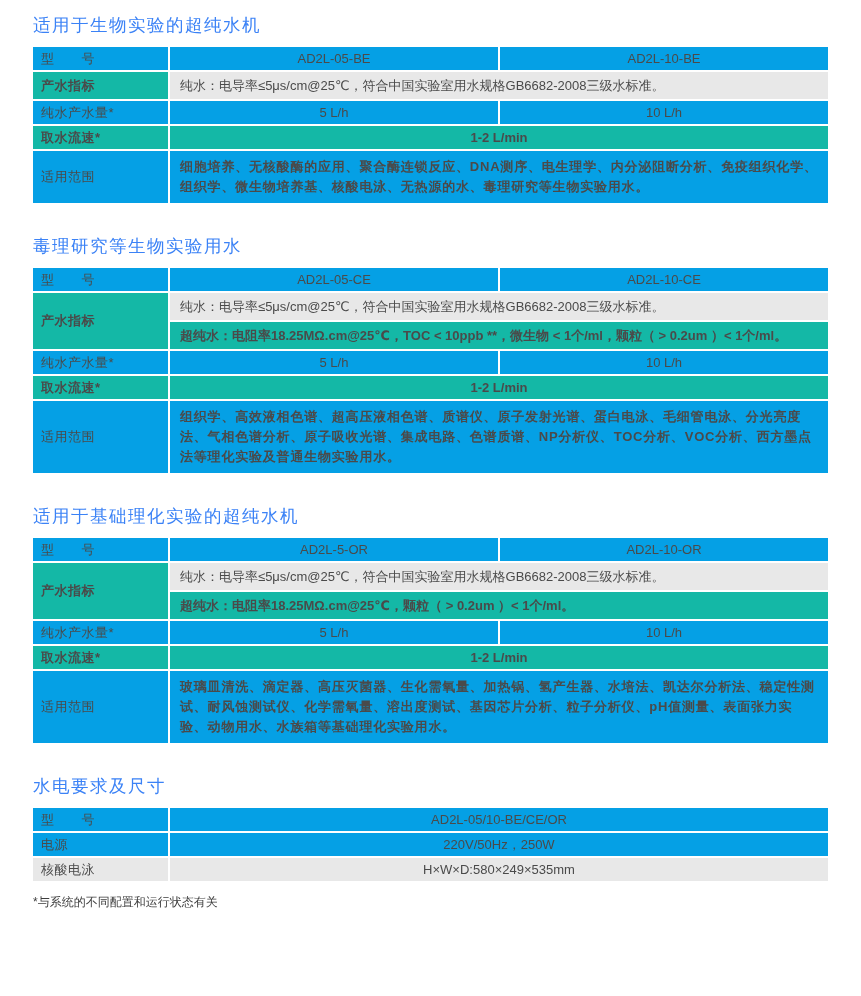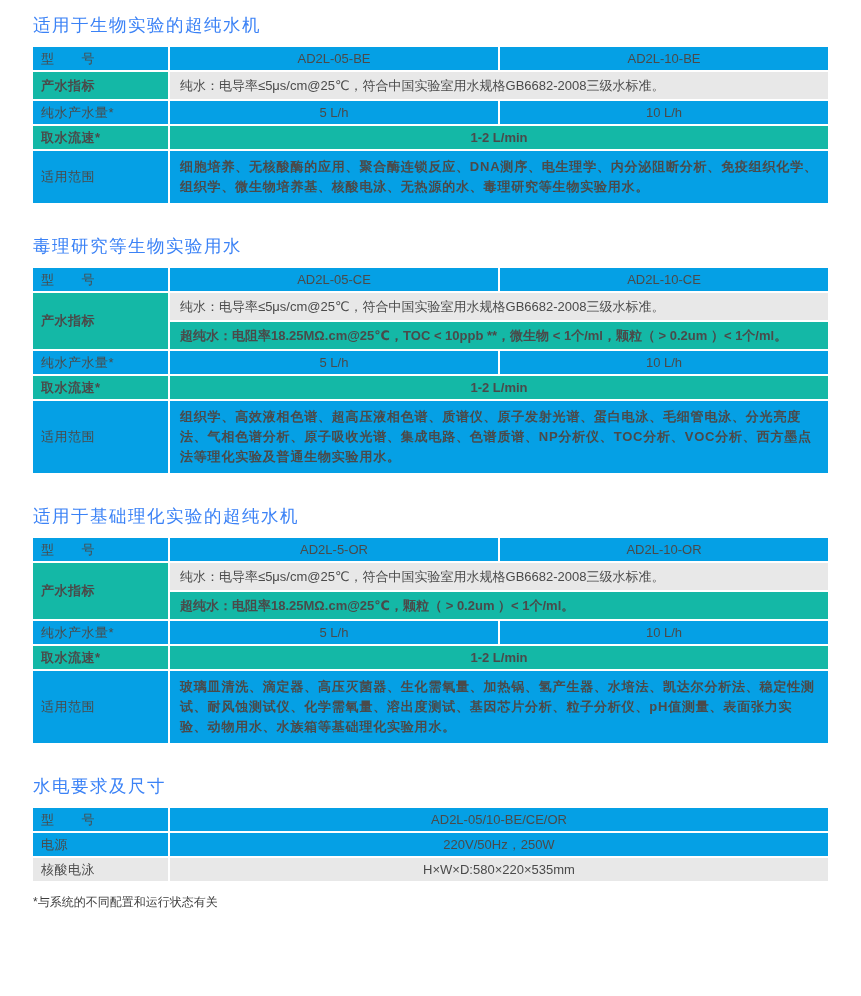--- a/index.html
+++ b/index.html
@@ -138,21 +138,21 @@
       <div class="row">
         <div class="cell label-cell blue">型　　号</div>
         <div class="cell val blue">AD2L-05/10-BE/CE/OR</div>
       </div>
       <div class="row">
         <div class="cell label-cell blue">电源</div>
         <div class="cell val blue">220V/50Hz，250W</div>
       </div>
       <div class="row">
         <div class="cell label-cell grey">核酸电泳</div>
-        <div class="cell val grey">H×W×D:580×220×535mm</div>
+        <div class="cell val grey">H×W×D:580×249×535mm</div>
       </div>
     </div>
     <div class="footnotes">
       <div class="fn1">*与系统的不同配置和运行状态有关</div>
 
     </div>
   </div>
 
 </div>
 

